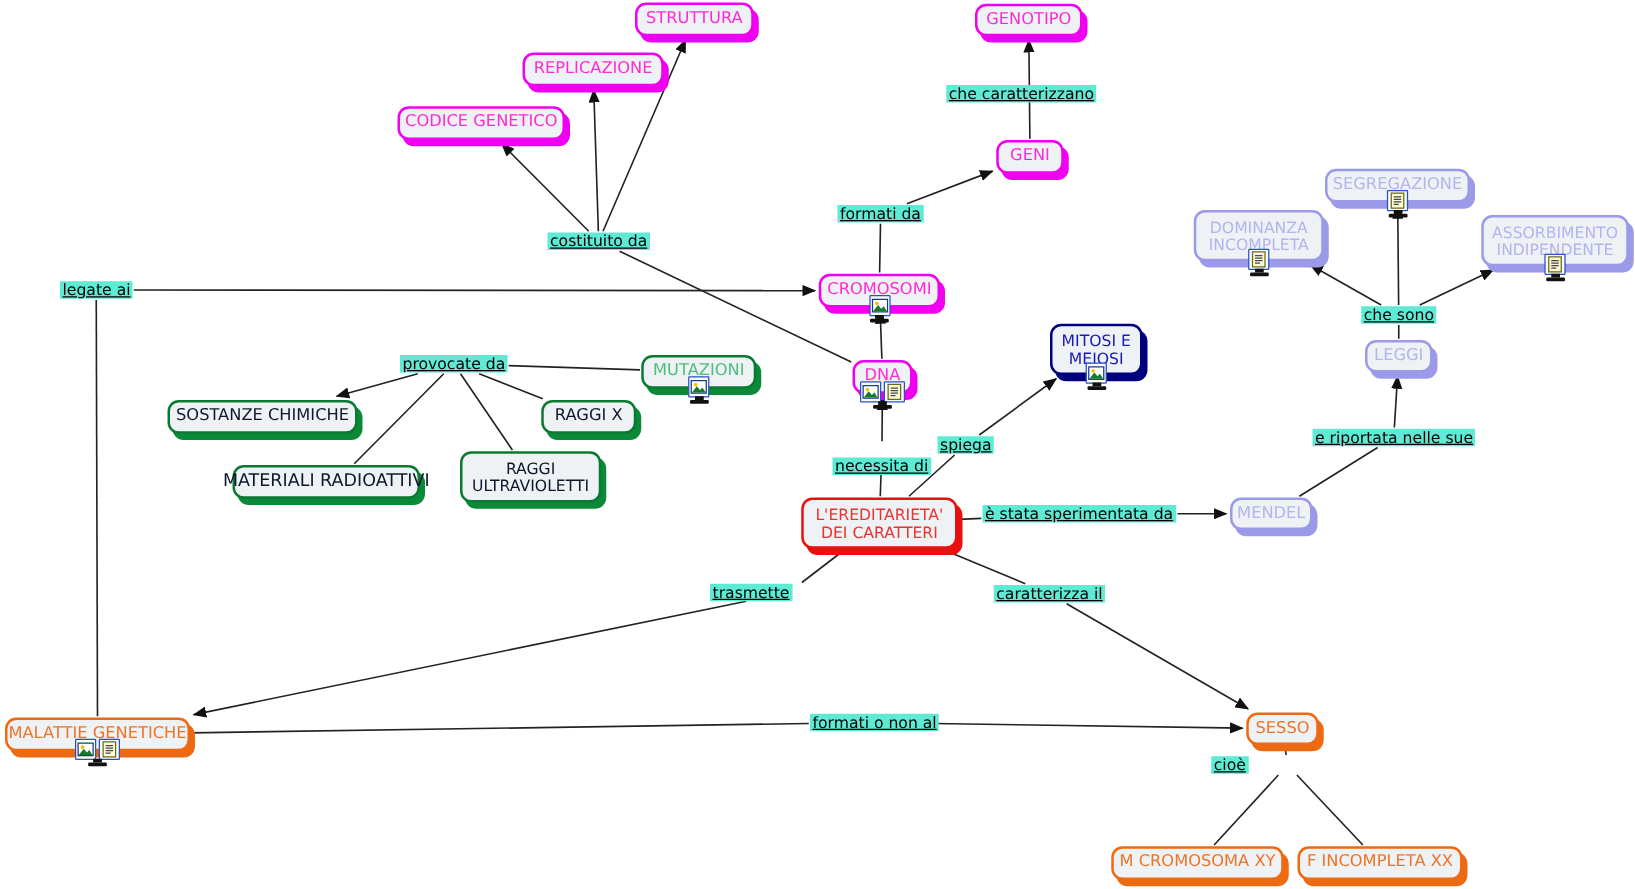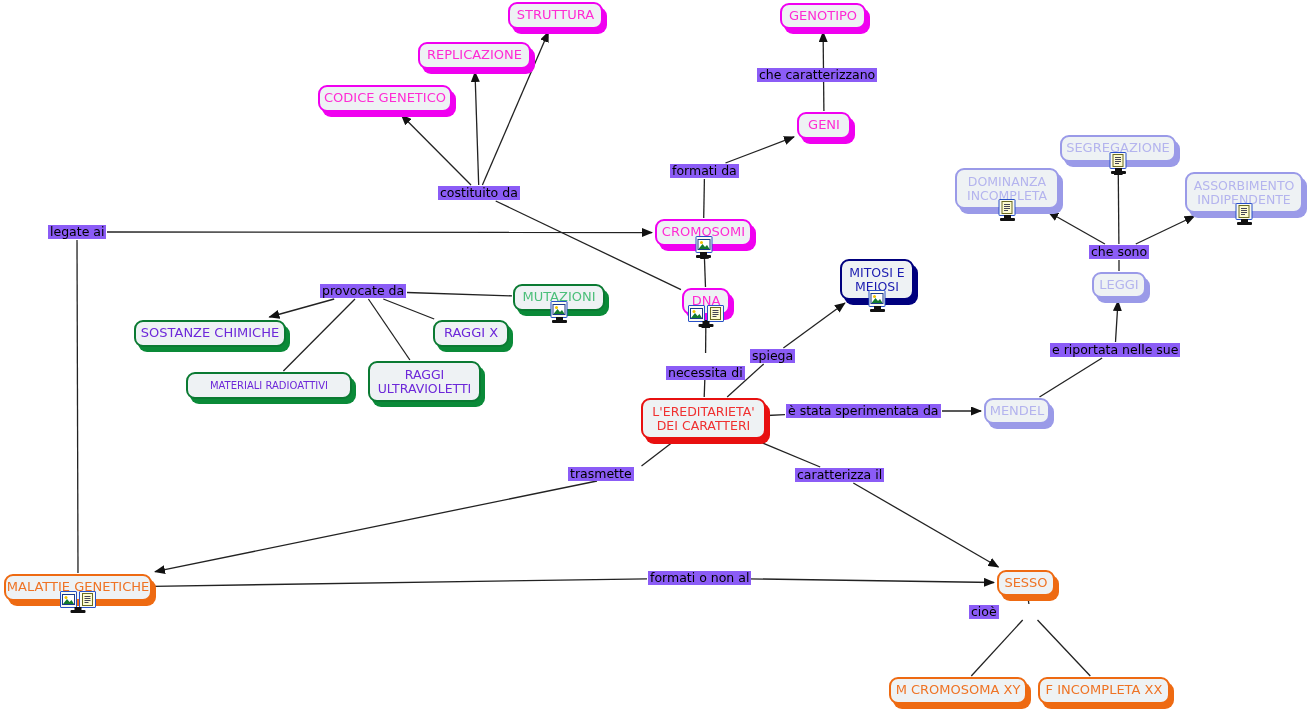--- a/index.html
+++ b/index.html
@@ -10,41 +10,41 @@
 
   
   .node{position:absolute;box-sizing:border-box;
         background:#eef2f4;border-radius:9px;
         display:flex;flex-direction:column;align-items:center;justify-content:center;
         text-align:center;line-height:1.12;white-space:nowrap;}
   .node .lbl{display:block;padding:0 0;}
 
   
   .n-magenta{border:2px solid #f000f0;box-shadow:4px 5px 0 0 #f000f0;color:#ff2ad4;}
-  .n-green{border:2px solid #0a7a32;box-shadow:4px 5px 0 0 #0a8a38;color:#6d28d9;}
+  .n-green{border:2px solid #0a7a32;box-shadow:4px 5px 0 0 #0a8a38;color:#0f172a;}
   .n-greenlt{border:2px solid #0a7a32;box-shadow:4px 5px 0 0 #0a8a38;color:#4bbf7a;}
   .n-navy{border:2px solid #00007e;box-shadow:4px 5px 0 0 #00007e;color:#1a1ab0;}
   .n-lav{border:2px solid #9a9ae8;box-shadow:4px 5px 0 0 #9a9ae8;color:#b4b4ee;}
   .n-red{border:2px solid #e81010;box-shadow:4px 5px 0 0 #e81010;color:#f03030;}
   .n-orange{border:2px solid #ee6a12;box-shadow:4px 5px 0 0 #ee6a12;color:#ef7324;}
 
   
   .icons{position:absolute;left:50%;transform:translateX(-50%);bottom:-9px;
          display:flex;gap:2px;z-index:6;}
   .ic{width:17px;height:17px;border:1px solid #2850c8;background:#fbfbf0;
       box-sizing:border-box;position:relative;border-radius:1px;}
   .ic svg{display:block;width:15px;height:15px;}
   .icstem{position:absolute;left:50%;transform:translateX(-50%);top:16px;
           width:7px;height:3px;background:#111;}
   .icbase{position:absolute;left:50%;transform:translateX(-50%);top:19px;
           width:15px;height:3px;background:#111;border-radius:1px;}
 
   
   .llabel{position:absolute;font-size:12.5px;color:#000;white-space:nowrap;
-          background:#8b5cf6;padding:0 2px;line-height:1.1;}
+          background:#5eead4;padding:0 2px;line-height:1.1;text-decoration:underline;}
 </style>
 </head>
 <body>
 
 <div id="canvas">
   <svg class="links" id="linksvg" viewBox="0 0 1308 711" xmlns="http://www.w3.org/2000/svg">
     <defs>
       <marker id="ah" markerWidth="11" markerHeight="9" refX="10" refY="4.5" orient="auto" markerUnits="userSpaceOnUse">
         <path d="M0,0 L11,4.5 L0,9 Z" fill="#111"></path>
       </marker>
@@ -170,21 +170,21 @@
           <span class="icstem"></span>
           <span class="icbase"></span>
         </div>
       </div>
       <div class="node n-green" style="left: 134px; top: 320px; width: 152px; height: 27px; font-size: 13px;">
         <span class="lbl">SOSTANZE CHIMICHE</span>
       </div>
       <div class="node n-green" style="left: 433px; top: 320px; width: 76px; height: 27px; font-size: 13px;">
         <span class="lbl">RAGGI X</span>
       </div>
-      <div class="node n-green" style="left: 186px; top: 372px; width: 166px; height: 27px; font-size: 10px;">
+      <div class="node n-green" style="left: 186px; top: 372px; width: 150px; height: 27px; font-size: 14px;">
         <span class="lbl">MATERIALI RADIOATTIVI</span>
       </div>
       <div class="node n-green" style="left: 368px; top: 361px; width: 113px; height: 41px; font-size: 12.5px;">
         <span class="lbl">RAGGI</span>
         <span class="lbl">ULTRAVIOLETTI</span>
       </div>
       <div class="node n-red" style="left: 641px; top: 398px; width: 125px; height: 41px; font-size: 12.5px;">
         <span class="lbl">L'EREDITARIETA'</span>
         <span class="lbl">DEI CARATTERI</span>
       </div>

